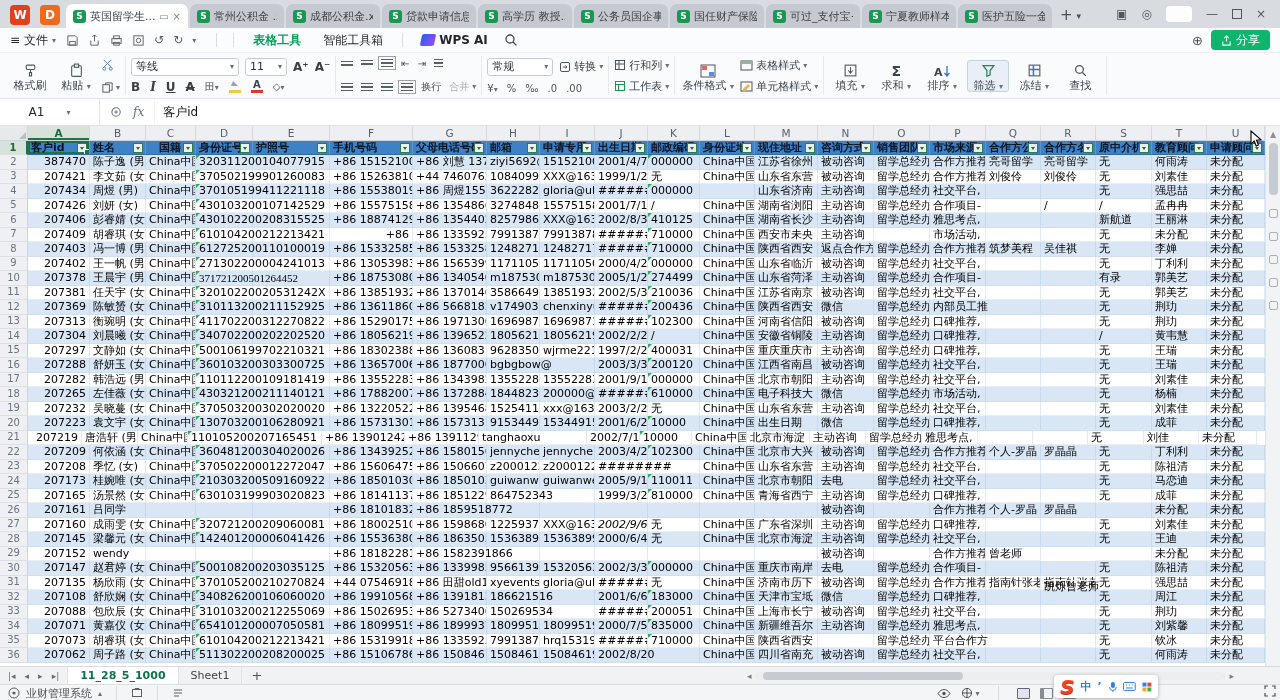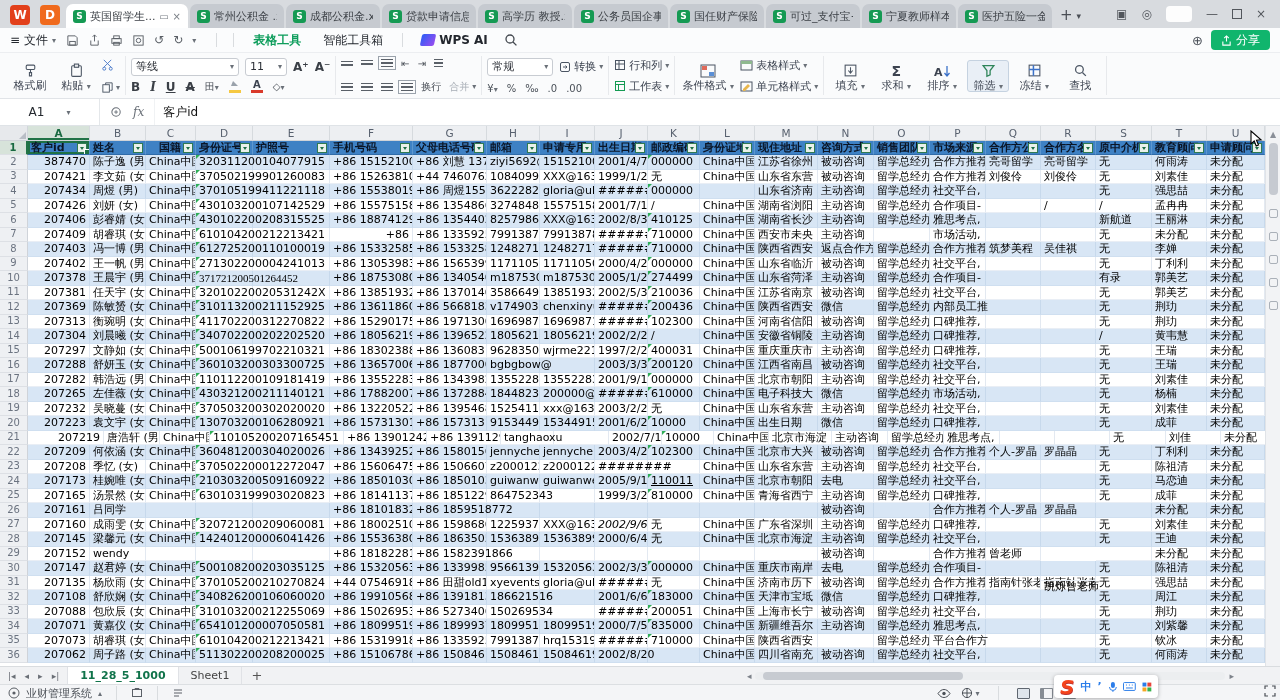--- a/index.html
+++ b/index.html
@@ -983,21 +983,21 @@
           <div class="cell" style="width: 56px;">留学总经办</div>
           <div class="cell noclip" style="width: 56px;">口碑推荐,</div>
           <div class="cell" style="width: 55px;"></div>
           <div class="cell" style="width: 55px;"></div>
           <div class="cell" style="width: 56px;">无</div>
           <div class="cell" style="width: 55px;">成菲</div>
           <div class="cell" style="width: 58px;">未分配</div>
         </div>
         <div class="grow">
           <div class="rn">21</div>
-          <div class="cell ra" style="width: 76px;">207219</div>
+          <div class="cell ra" style="width: 54px;">207219</div>
           <div class="cell" style="width: 56px;">唐浩轩 (男</div>
           <div class="cell" style="width: 50px;">China中国</div>
           <div class="cell noclip gt" style="width: 57px;">110105200207165451</div>
           <div class="cell" style="width: 77px;"></div>
           <div class="cell" style="width: 83px;">+86 13901242</div>
           <div class="cell" style="width: 74px;">+86 1391129694</div>
           <div class="cell noclip" style="width: 53px;">tanghaoxu</div>
           <div class="cell" style="width: 55px;"></div>
           <div class="cell ra" style="width: 53px;">2002/7/16</div>
           <div class="cell gt" style="width: 52px;">10000</div>
@@ -1065,21 +1065,21 @@
           <div class="cell ra" style="width: 62px;">207173</div>
           <div class="cell" style="width: 56px;">桂婉唯 (女</div>
           <div class="cell" style="width: 50px;">China中国</div>
           <div class="cell noclip gt" style="width: 57px;">210303200509160922</div>
           <div class="cell" style="width: 77px;"></div>
           <div class="cell" style="width: 83px;">+86 18501030</div>
           <div class="cell" style="width: 74px;">+86 1850103098</div>
           <div class="cell" style="width: 53px;">guiwanwei</div>
           <div class="cell" style="width: 55px;">guiwanwei</div>
           <div class="cell ra" style="width: 53px;">2005/9/16</div>
-          <div class="cell gt" style="width: 52px; text-decoration: underline;">110011</div>
+          <div class="cell gt" style="width: 52px;">110011</div>
           <div class="cell" style="width: 55px;">China中国</div>
           <div class="cell" style="width: 63px;">北京市朝阳</div>
           <div class="cell" style="width: 56px;">去电</div>
           <div class="cell" style="width: 56px;">留学总经办</div>
           <div class="cell noclip" style="width: 56px;">社交平台,</div>
           <div class="cell" style="width: 55px;"></div>
           <div class="cell" style="width: 55px;"></div>
           <div class="cell" style="width: 56px;">无</div>
           <div class="cell" style="width: 55px;">马恋迪</div>
           <div class="cell" style="width: 58px;">未分配</div>

